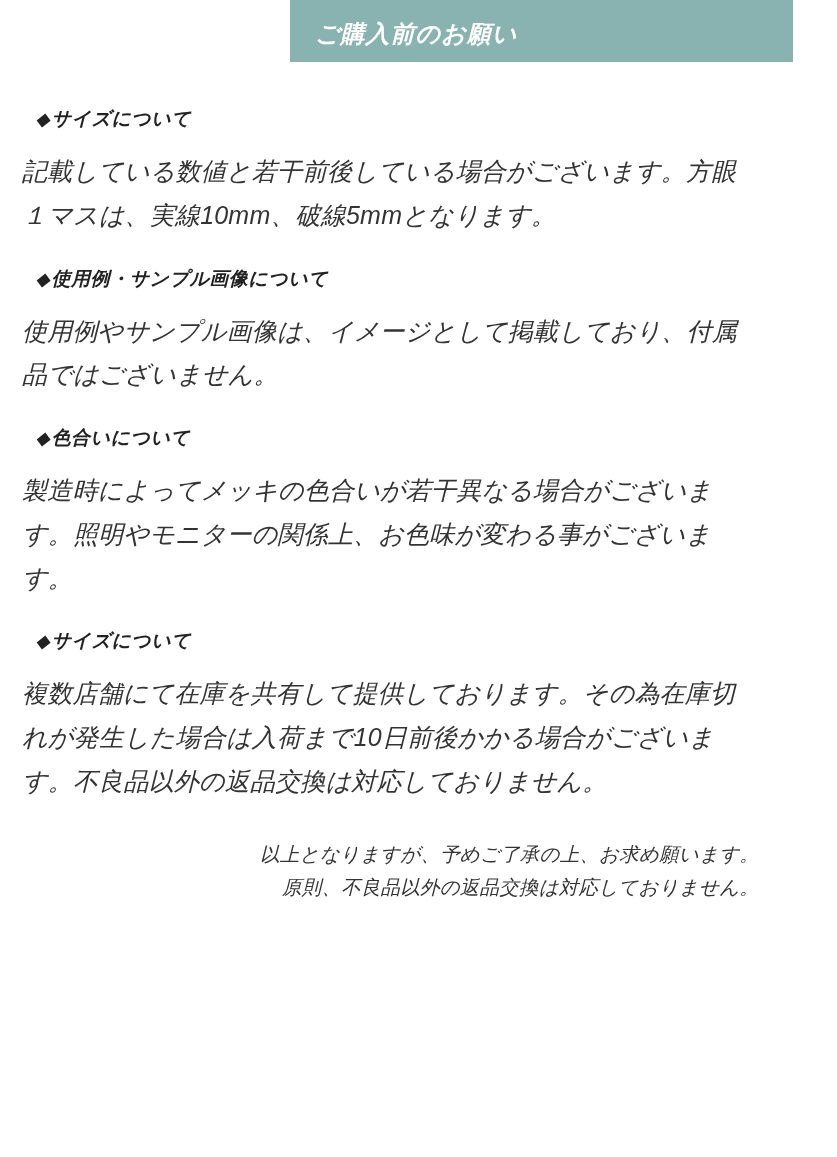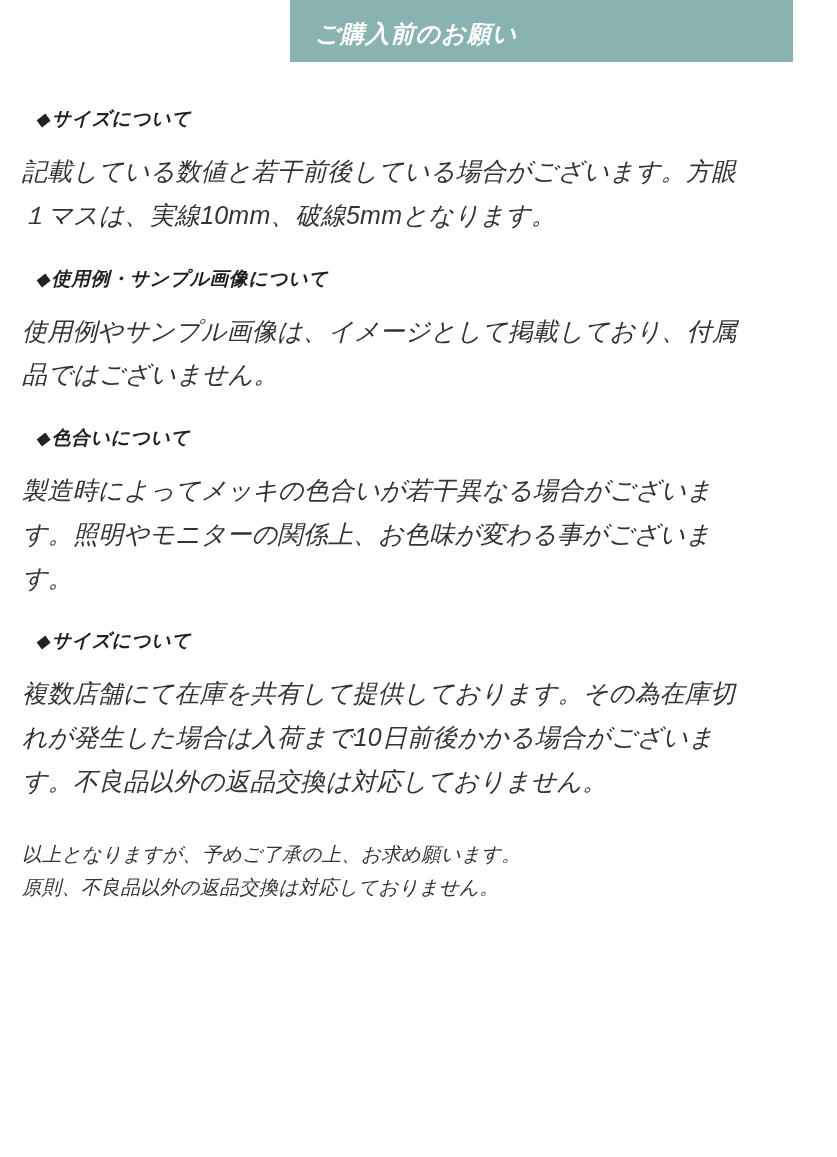--- a/index.html
+++ b/index.html
@@ -69,20 +69,21 @@
     letter-spacing: 0.2px;
     white-space: pre-line;
   }
   .closing {
     font-size: 19.5px;
     line-height: 1.72;
     color: #333333;
     margin: 34px 0 0 0;
     white-space: pre-line;
     letter-spacing: 0.2px;
+    text-align: right;
   }
 </style>
 </head>
 <body>
 
 <div class="page">
 
   <div class="header-band">
     <div class="left-notch"></div>
     <div class="header-title">ご購入前のお願い</div>

